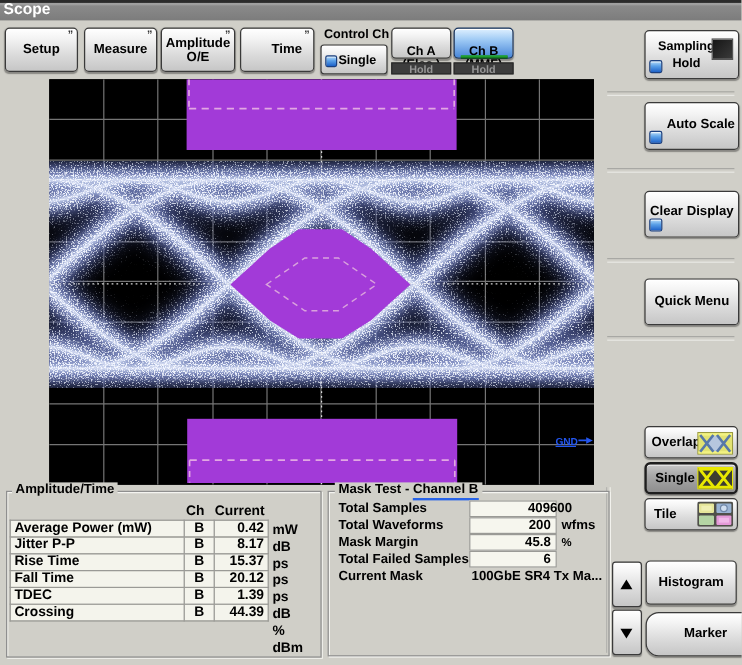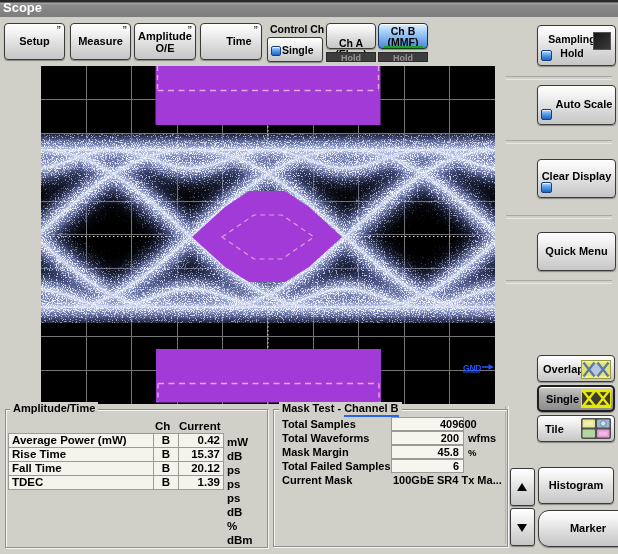--- a/index.html
+++ b/index.html
@@ -36,21 +36,21 @@
 <div class="btn tab" style="left:134px;width:62px;"><span class="tick">”</span><span style="display:inline-block;margin-top:6px;">Amplitude<br>O/E</span></div>
 <div class="btn tab" style="left:200px;width:62px;"><span class="tick">”</span><span style="display:inline-block;margin-top:11px;margin-left:16px;">Time</span></div>
 
 <div class="abs" style="left:270px;top:23px;width:54px;font-size:10.5px;font-weight:bold;white-space:nowrap;">Control Ch</div>
 <div class="btn" style="left:267px;top:37px;width:56px;height:25px;border-radius:3px;">
   <span class="cb" style="left:3px;top:8px;"></span>
   <span style="position:absolute;left:14px;top:6px;font-size:10.5px;">Single</span>
 </div>
 
 <div class="btn" style="left:326px;top:23px;width:50px;height:26px;font-size:10.5px;line-height:11px;padding-top:14px;">Ch A<br>(Elec.)</div>
-<div class="btn" style="left:378px;top:23px;width:50px;height:26px;font-size:10.5px;line-height:11px;padding-top:2px;background:linear-gradient(180deg,#dff0ff 0%,#9cc8f4 40%,#4886d8 100%);border:1px solid #15335f;">Ch B<br><span style="text-decoration:underline;">(MMF)</span>
+<div class="btn" style="left:378px;top:23px;width:50px;height:26px;font-size:10.5px;line-height:11px;padding-top:14px;background:linear-gradient(180deg,#dff0ff 0%,#9cc8f4 40%,#4886d8 100%);border:1px solid #15335f;">Ch B<br><span style="text-decoration:underline;">(MMF)</span>
   <span style="position:absolute;left:5px;top:21.5px;width:39px;height:2.5px;background:#1f9e2e;box-shadow:0 1px 0 #0a4a12;"></span>
 </div>
 <div class="hold" style="left:326px;width:50px;">Hold</div>
 <div class="hold" style="left:378px;width:50px;">Hold</div>
 
 <div class="abs" id="disp" style="left:41px;top:66px;width:454px;height:338px;background:#000;">
 <svg width="454" height="338" viewBox="0 0 454 338" style="display:block;">
 <defs>
   <path id="ep" d="M-15,84L469,84 M-15,241L469,241 M-155.5,84.0L-148.0,84.3L-140.5,85.1L-133.0,86.4L-125.5,88.3L-118.0,90.6L-110.5,93.5L-103.0,96.8L-95.5,100.6L-88.0,104.8L-80.5,109.5L-73.0,114.5L-65.5,119.9L-58.0,125.5L-50.5,131.5L-43.0,137.7L-35.5,144.1L-28.0,150.7L-20.5,157.4L-13.0,164.2L-5.5,171.0L2.2,177.9L10.0,184.7L17.8,191.3L25.5,197.8L33.2,204.0L41.0,209.9L48.8,215.4L56.5,220.5L64.2,225.1L72.0,229.2L79.8,232.7L87.5,235.7L95.2,238.0L103.0,239.7L110.8,240.7L118.5,241.0 M-129.5,241.0L-121.8,240.7L-114.0,239.7L-106.2,238.0L-98.5,235.7L-90.8,232.7L-83.0,229.2L-75.2,225.1L-67.5,220.5L-59.8,215.4L-52.0,209.9L-44.2,204.0L-36.5,197.8L-28.8,191.3L-21.0,184.7L-13.2,177.9L-5.5,171.0L2.0,164.2L9.5,157.4L17.0,150.7L24.5,144.1L32.0,137.7L39.5,131.5L47.0,125.5L54.5,119.9L62.0,114.5L69.5,109.5L77.0,104.8L84.5,100.6L92.0,96.8L99.5,93.5L107.0,90.6L114.5,88.3L122.0,86.4L129.5,85.1L137.0,84.3L144.5,84.0 M-0.5,84.0L7.0,84.3L14.5,85.1L22.0,86.4L29.5,88.3L37.0,90.6L44.5,93.5L52.0,96.8L59.5,100.6L67.0,104.8L74.5,109.5L82.0,114.5L89.5,119.9L97.0,125.5L104.5,131.5L112.0,137.7L119.5,144.1L127.0,150.7L134.5,157.4L142.0,164.2L149.5,171.0L157.2,177.9L165.0,184.7L172.8,191.3L180.5,197.8L188.2,204.0L196.0,209.9L203.8,215.4L211.5,220.5L219.2,225.1L227.0,229.2L234.8,232.7L242.5,235.7L250.2,238.0L258.0,239.7L265.8,240.7L273.5,241.0 M25.5,241.0L33.2,240.7L41.0,239.7L48.8,238.0L56.5,235.7L64.2,232.7L72.0,229.2L79.8,225.1L87.5,220.5L95.2,215.4L103.0,209.9L110.8,204.0L118.5,197.8L126.2,191.3L134.0,184.7L141.8,177.9L149.5,171.0L157.0,164.2L164.5,157.4L172.0,150.7L179.5,144.1L187.0,137.7L194.5,131.5L202.0,125.5L209.5,119.9L217.0,114.5L224.5,109.5L232.0,104.8L239.5,100.6L247.0,96.8L254.5,93.5L262.0,90.6L269.5,88.3L277.0,86.4L284.5,85.1L292.0,84.3L299.5,84.0 M154.5,84.0L162.0,84.3L169.5,85.1L177.0,86.4L184.5,88.3L192.0,90.6L199.5,93.5L207.0,96.8L214.5,100.6L222.0,104.8L229.5,109.5L237.0,114.5L244.5,119.9L252.0,125.5L259.5,131.5L267.0,137.7L274.5,144.1L282.0,150.7L289.5,157.4L297.0,164.2L304.5,171.0L312.2,177.9L320.0,184.7L327.8,191.3L335.5,197.8L343.2,204.0L351.0,209.9L358.8,215.4L366.5,220.5L374.2,225.1L382.0,229.2L389.8,232.7L397.5,235.7L405.2,238.0L413.0,239.7L420.8,240.7L428.5,241.0 M180.5,241.0L188.2,240.7L196.0,239.7L203.8,238.0L211.5,235.7L219.2,232.7L227.0,229.2L234.8,225.1L242.5,220.5L250.2,215.4L258.0,209.9L265.8,204.0L273.5,197.8L281.2,191.3L289.0,184.7L296.8,177.9L304.5,171.0L312.0,164.2L319.5,157.4L327.0,150.7L334.5,144.1L342.0,137.7L349.5,131.5L357.0,125.5L364.5,119.9L372.0,114.5L379.5,109.5L387.0,104.8L394.5,100.6L402.0,96.8L409.5,93.5L417.0,90.6L424.5,88.3L432.0,86.4L439.5,85.1L447.0,84.3L454.5,84.0 M309.5,84.0L317.0,84.3L324.5,85.1L332.0,86.4L339.5,88.3L347.0,90.6L354.5,93.5L362.0,96.8L369.5,100.6L377.0,104.8L384.5,109.5L392.0,114.5L399.5,119.9L407.0,125.5L414.5,131.5L422.0,137.7L429.5,144.1L437.0,150.7L444.5,157.4L452.0,164.2L459.5,171.0L467.2,177.9L475.0,184.7L482.8,191.3L490.5,197.8L498.2,204.0L506.0,209.9L513.8,215.4L521.5,220.5L529.2,225.1L537.0,229.2L544.8,232.7L552.5,235.7L560.2,238.0L568.0,239.7L575.8,240.7L583.5,241.0 M335.5,241.0L343.2,240.7L351.0,239.7L358.8,238.0L366.5,235.7L374.2,232.7L382.0,229.2L389.8,225.1L397.5,220.5L405.2,215.4L413.0,209.9L420.8,204.0L428.5,197.8L436.2,191.3L444.0,184.7L451.8,177.9L459.5,171.0L467.0,164.2L474.5,157.4L482.0,150.7L489.5,144.1L497.0,137.7L504.5,131.5L512.0,125.5L519.5,119.9L527.0,114.5L534.5,109.5L542.0,104.8L549.5,100.6L557.0,96.8L564.5,93.5L572.0,90.6L579.5,88.3L587.0,86.4L594.5,85.1L602.0,84.3L609.5,84.0 M-15.0,101.3L-9.0,101.9L-3.0,102.0L3.0,101.5L9.0,100.5L15.0,99.1L21.0,97.3L27.0,95.3L33.0,93.1L39.0,90.9L45.0,88.9L51.0,87.1L57.0,85.6L63.0,84.6L69.0,84.1L75.0,84.1L81.0,84.6L87.0,85.6L93.0,87.1L99.0,88.9L105.0,90.9L111.0,93.1L117.0,95.3L123.0,97.3L129.0,99.1L135.0,100.5L141.0,101.5L147.0,102.0L153.0,101.9L159.0,101.3L165.0,100.3L171.0,98.8L177.0,97.0L183.0,94.9L189.0,92.7L195.0,90.6L201.0,88.6L207.0,86.8L213.0,85.4L219.0,84.5L225.0,84.0L231.0,84.1L237.0,84.7L243.0,85.8L249.0,87.3L255.0,89.2L261.0,91.3L267.0,93.5L273.0,95.6L279.0,97.6L285.0,99.3L291.0,100.7L297.0,101.6L303.0,102.0L309.0,101.9L315.0,101.2L321.0,100.1L327.0,98.5L333.0,96.6L339.0,94.5L345.0,92.4L351.0,90.2L357.0,88.2L363.0,86.5L369.0,85.2L375.0,84.4L381.0,84.0L387.0,84.2L393.0,84.9L399.0,86.1L405.0,87.6L411.0,89.5L417.0,91.6L423.0,93.8L429.0,96.0L435.0,97.9L441.0,99.6L447.0,100.9L453.0,101.7L459.0,102.0L465.0,101.8 M-15.0,223.7L-9.0,223.1L-3.0,223.0L3.0,223.5L9.0,224.5L15.0,225.9L21.0,227.7L27.0,229.7L33.0,231.9L39.0,234.1L45.0,236.1L51.0,237.9L57.0,239.4L63.0,240.4L69.0,240.9L75.0,240.9L81.0,240.4L87.0,239.4L93.0,237.9L99.0,236.1L105.0,234.1L111.0,231.9L117.0,229.7L123.0,227.7L129.0,225.9L135.0,224.5L141.0,223.5L147.0,223.0L153.0,223.1L159.0,223.7L165.0,224.7L171.0,226.2L177.0,228.0L183.0,230.1L189.0,232.3L195.0,234.4L201.0,236.4L207.0,238.2L213.0,239.6L219.0,240.5L225.0,241.0L231.0,240.9L237.0,240.3L243.0,239.2L249.0,237.7L255.0,235.8L261.0,233.7L267.0,231.5L273.0,229.4L279.0,227.4L285.0,225.7L291.0,224.3L297.0,223.4L303.0,223.0L309.0,223.1L315.0,223.8L321.0,224.9L327.0,226.5L333.0,228.4L339.0,230.5L345.0,232.6L351.0,234.8L357.0,236.8L363.0,238.5L369.0,239.8L375.0,240.6L381.0,241.0L387.0,240.8L393.0,240.1L399.0,238.9L405.0,237.4L411.0,235.5L417.0,233.4L423.0,231.2L429.0,229.0L435.0,227.1L441.0,225.4L447.0,224.1L453.0,223.3L459.0,223.0L465.0,223.2"></path>
   <path id="rails" d="M-15,84H469 M-15,241H469"></path>
@@ -209,33 +209,43 @@
 <div class="abs" style="left:155px;top:420px;font-size:11.5px;font-weight:bold;">Ch</div>
 <div class="abs" style="left:179px;top:420px;font-size:11.5px;font-weight:bold;">Current</div>
 <table class="mt abs" style="left:8px;top:433px;">
   <tbody>
       <tr>
         <td style="width:138px;">Average Power (mW)</td>
         <td style="width:18px;text-align:center;">B</td>
         <td style="width:38px;text-align:right;">0.42</td>
       </tr>
   <tr>
+        <td>Jitter P-P</td>
+        <td style="text-align:center;">B</td>
+        <td style="text-align:right;">8.17</td>
+      </tr>
+  <tr>
         <td>Rise Time</td>
         <td style="text-align:center;">B</td>
         <td style="text-align:right;">15.37</td>
       </tr>
   <tr>
         <td>Fall Time</td>
         <td style="text-align:center;">B</td>
         <td style="text-align:right;">20.12</td>
       </tr>
   <tr>
         <td>TDEC</td>
         <td style="text-align:center;">B</td>
         <td style="text-align:right;">1.39</td>
+      </tr>
+  <tr>
+        <td>Crossing</td>
+        <td style="text-align:center;">B</td>
+        <td style="text-align:right;">44.39</td>
       </tr>
 </tbody>
   </table>
 <div class="abs" style="left:227px;top:435px;font-size:11.5px;font-weight:bold;line-height:14px;">mW<br>dB<br>ps<br>ps<br>ps<br>dB<br>%<br>dBm</div>
 
 <div class="gbox" style="left:273px;top:409px;width:235px;height:138px;"></div>
 <div class="glab" style="left:279px;top:402px;">Mask Test - <span style="border-bottom:2px solid #2864e8;padding-bottom:1px;">Channel B</span></div>
 <div class="mlab" style="left:282px;top:418px;">Total Samples</div>
 <div class="mlab" style="left:282px;top:432px;">Total Waveforms</div>
 <div class="mlab" style="left:282px;top:446px;">Mask Margin</div>

